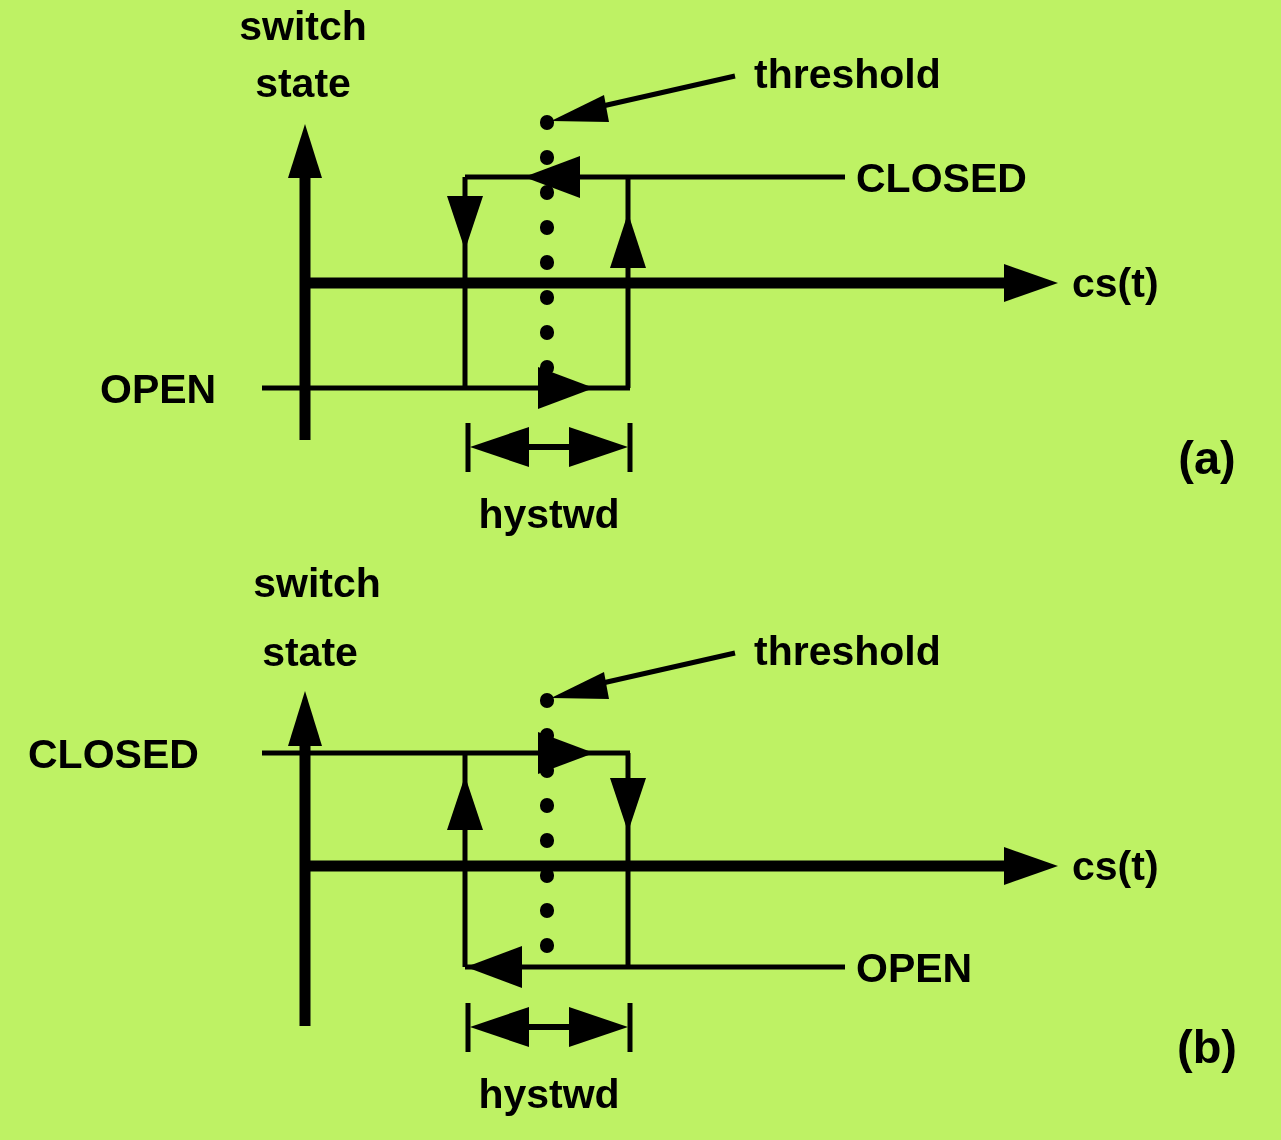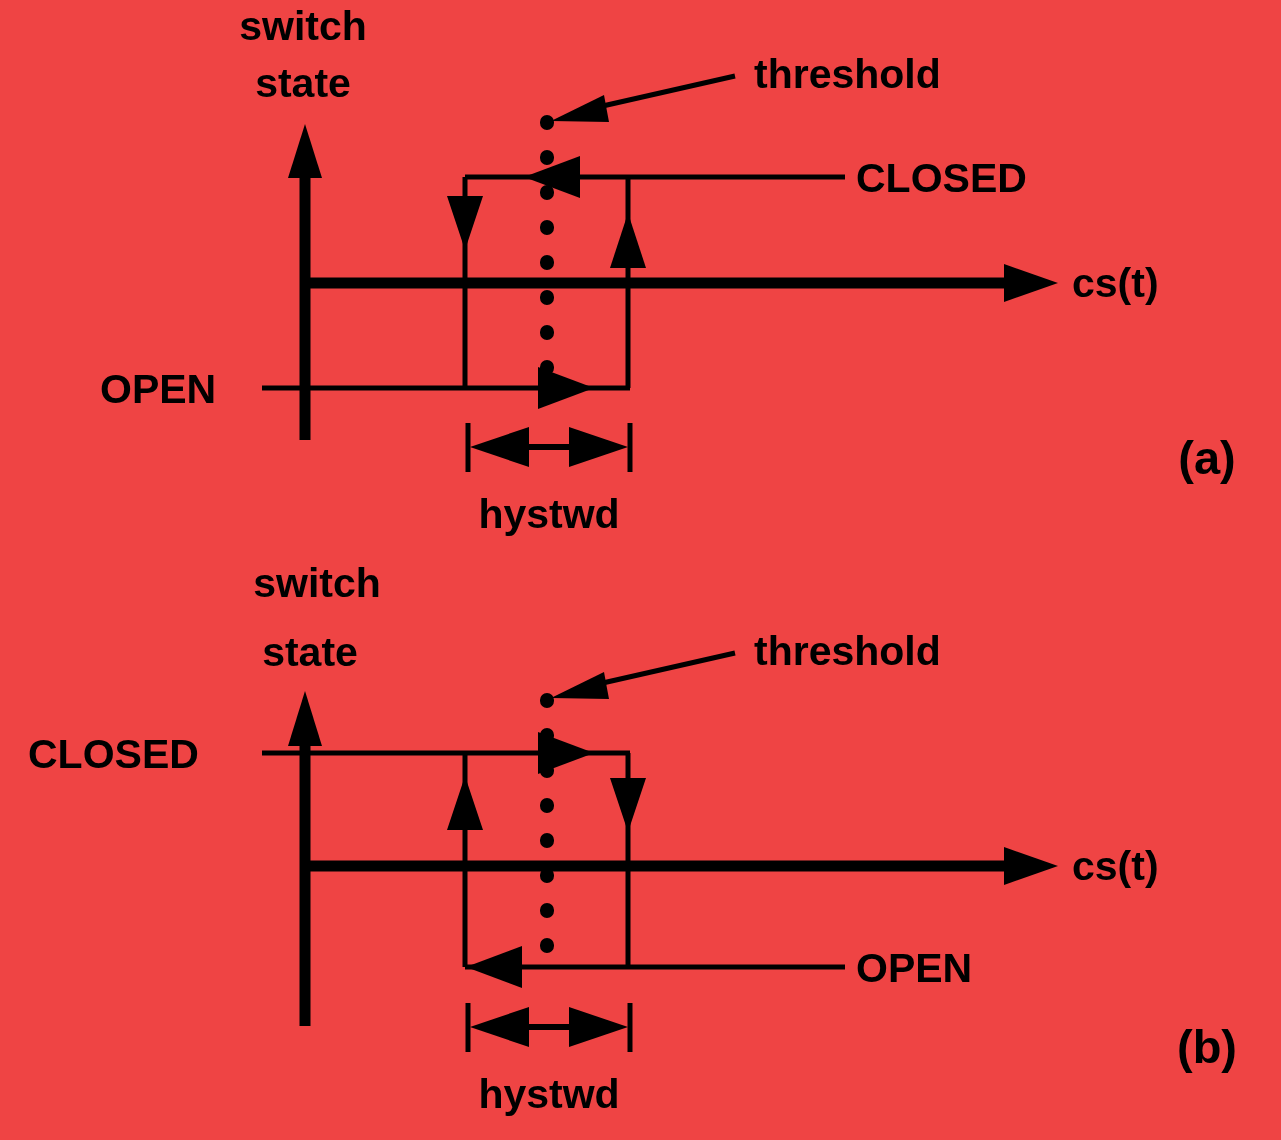--- a/index.html
+++ b/index.html
@@ -10,21 +10,21 @@
   body {
     width: 1281px;
     height: 1140px;
     font-family: "Liberation Sans", sans-serif;
     overflow: hidden;
   }
   #diagram-root {
     position: relative;
     width: 1281px;
     height: 1140px;
-    background: #ef4444;
+    background: #bef264;
   }
   svg.figure {
     display: block;
     width: 1281px;
     height: 1140px;
   }
   text {
     font-family: "Liberation Sans", sans-serif;
     font-weight: bold;
     fill: #000000;

